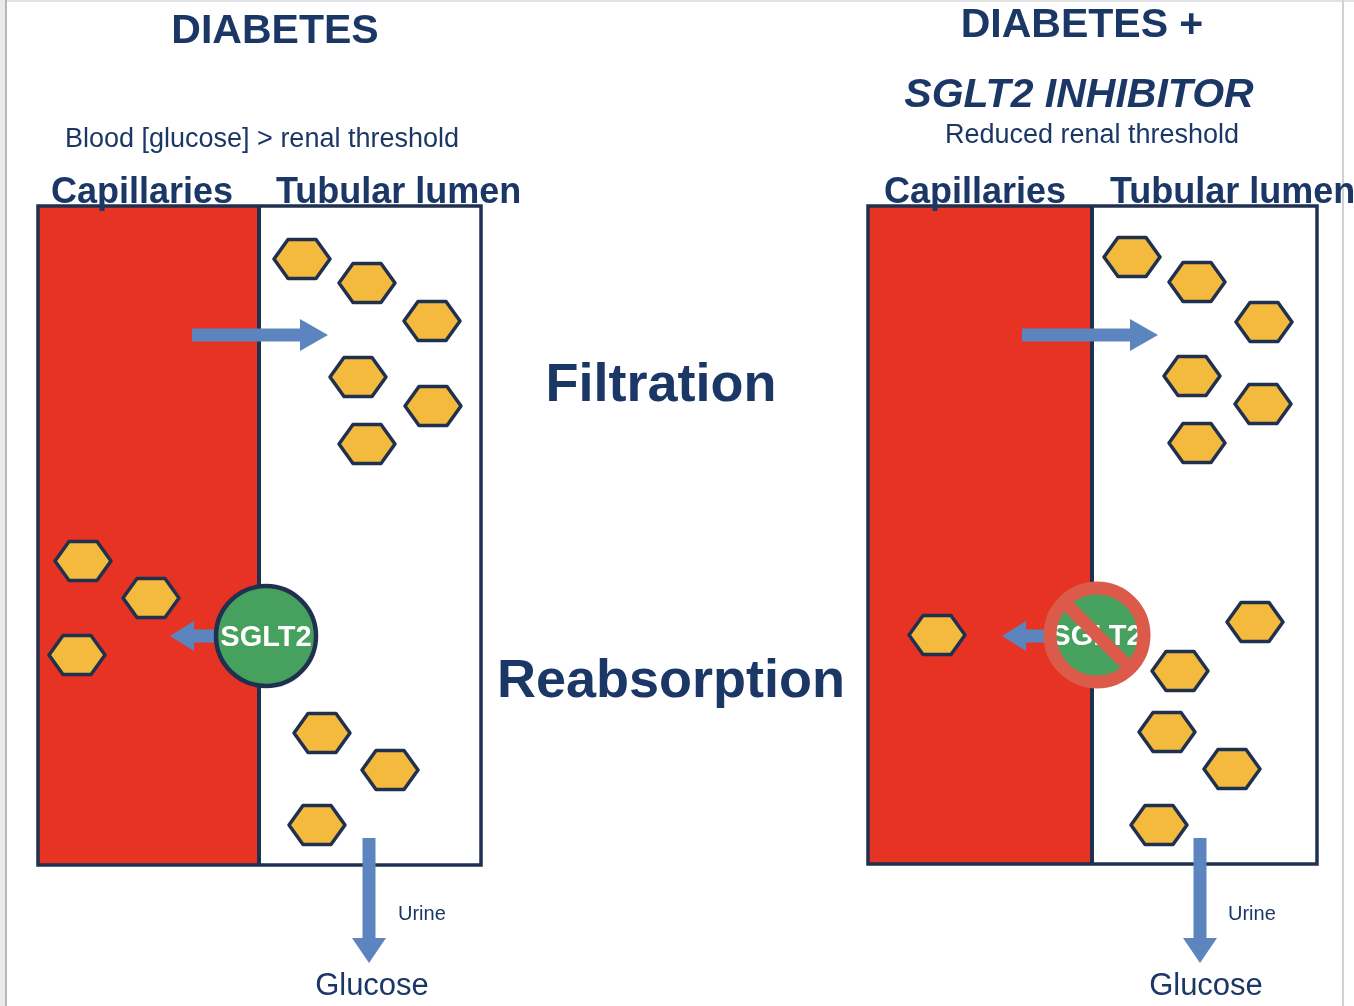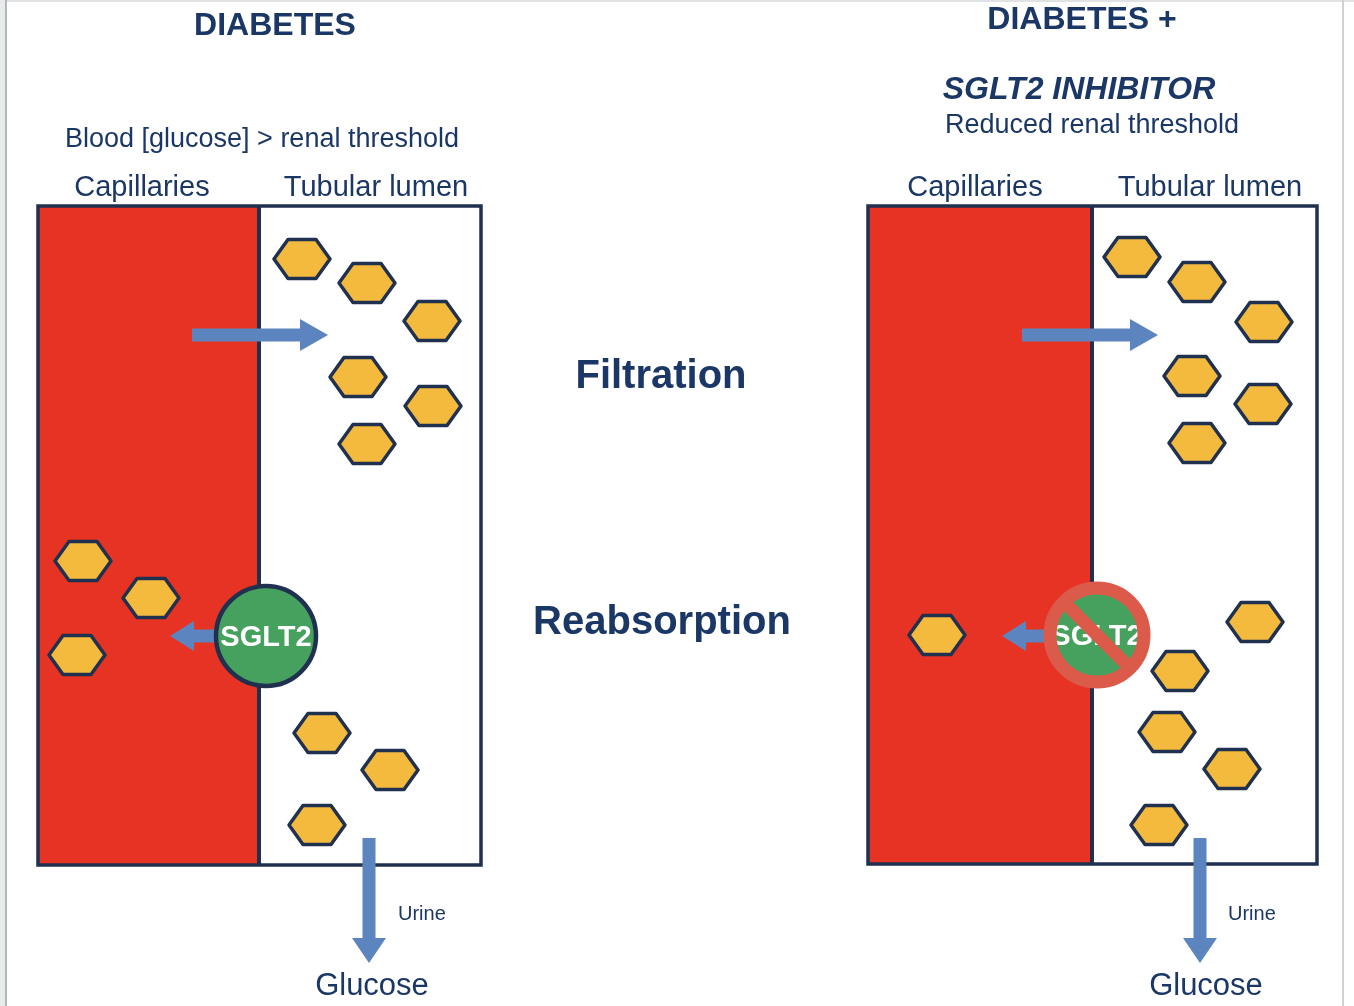--- a/index.html
+++ b/index.html
@@ -9,24 +9,24 @@
   }
   .edge-strip-left{position:absolute;left:0;top:0;width:5px;height:1006px;background:#e8eaec;}
   .edge-line-left{position:absolute;left:5px;top:0;width:2px;height:1006px;background:#b4b7b9;}
   .edge-line-top{position:absolute;left:7px;top:0;width:1347px;height:2px;background:#e0e2e4;}
   .edge-line-right{position:absolute;left:1342px;top:0;width:2px;height:1006px;background:#cfd2d4;}
   #diagram-svg{position:absolute;left:0;top:0;}
   .lbl{
     position:absolute;color:#1b3766;text-align:center;line-height:1.15;
     white-space:nowrap;
   }
-  .panel-title{font-size:32px;font-weight:bold;}
+  .panel-title{font-size:41px;font-weight:bold;}
   .panel-subtitle{font-size:27px;font-weight:normal;}
-  .col-label{font-size:29px;font-weight:normal;}
-  .process-label{font-size:40px;font-weight:bold;}
+  .col-label{font-size:36px;font-weight:bold;}
+  .process-label{font-size:54px;font-weight:bold;}
   .out-label{font-size:20px;font-weight:normal;}
 </style>
 </head>
 <body>
 
 <div class="edge-strip-left"></div>
 <div class="edge-line-left"></div>
 <div class="edge-line-top"></div>
 <div class="edge-line-right"></div>
 
@@ -82,21 +82,21 @@
   </svg>
 
 <div class="lbl panel-title" style="left:75px;top:6px;width:400px;">DIABETES</div>
 <div class="lbl panel-subtitle" style="left:33px;top:123px;width:458px;">Blood [glucose] &gt; renal threshold</div>
 <div class="lbl col-label" style="left:42px;top:170px;width:200px;">Capillaries</div>
 <div class="lbl col-label" style="left:276px;top:170px;width:200px;">Tubular lumen</div>
 <div class="lbl out-label" style="left:398px;top:902px;text-align:left;">Urine</div>
 <div class="lbl out-label" style="left:292px;top:967px;width:160px;font-size:31px;">Glucose</div>
 
 <div class="lbl process-label" style="left:511px;top:351px;width:300px;">Filtration</div>
-<div class="lbl process-label" style="left:497px;top:597px;width:330px;">Reabsorption</div>
+<div class="lbl process-label" style="left:497px;top:647px;width:330px;">Reabsorption</div>
 
 <div class="lbl panel-title" style="left:882px;top:0;width:400px;">DIABETES +</div>
 <div class="lbl panel-title" style="left:879px;top:70px;width:400px;font-style:italic;">SGLT2 INHIBITOR</div>
-<div class="lbl panel-subtitle" style="left:892px;top:109px;width:400px;">Reduced renal threshold</div>
+<div class="lbl panel-subtitle" style="left:892px;top:119px;width:400px;">Reduced renal threshold</div>
 <div class="lbl col-label" style="left:875px;top:170px;width:200px;">Capillaries</div>
 <div class="lbl col-label" style="left:1110px;top:170px;width:200px;">Tubular lumen</div>
 <div class="lbl out-label" style="left:1228px;top:902px;text-align:left;">Urine</div>
 <div class="lbl out-label" style="left:1126px;top:967px;width:160px;font-size:31px;">Glucose</div>
 
 </body></html>

